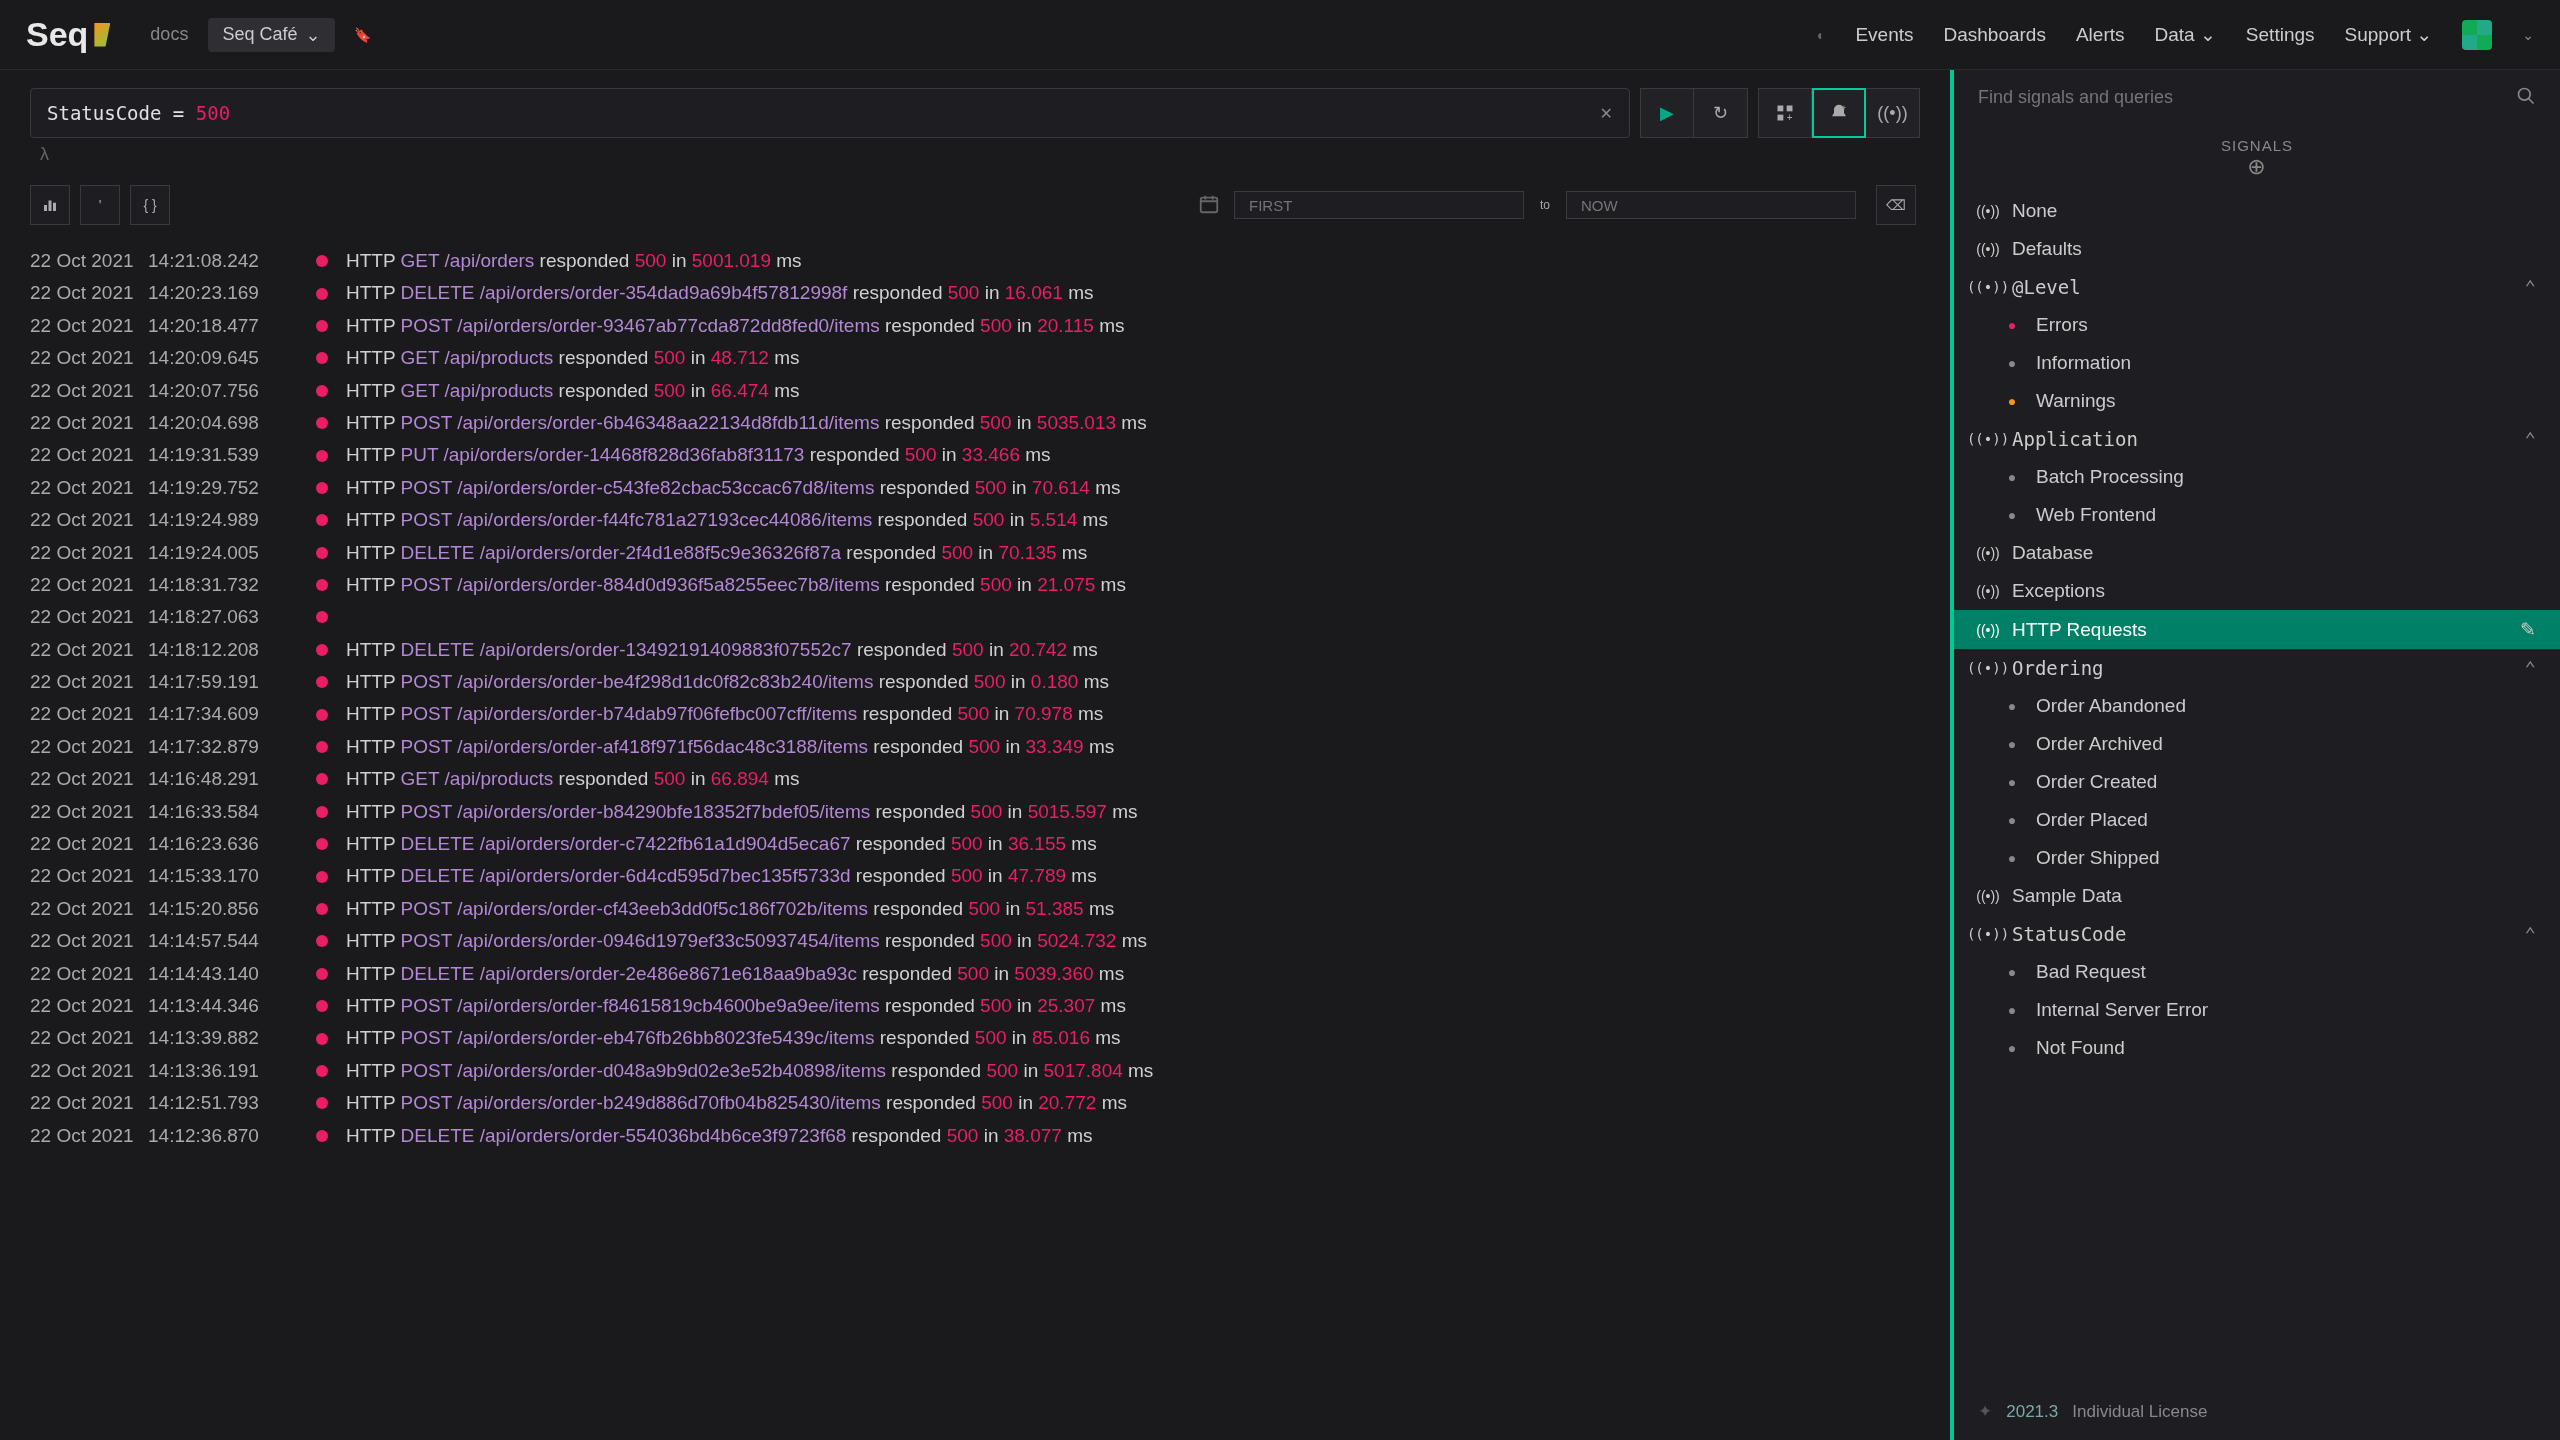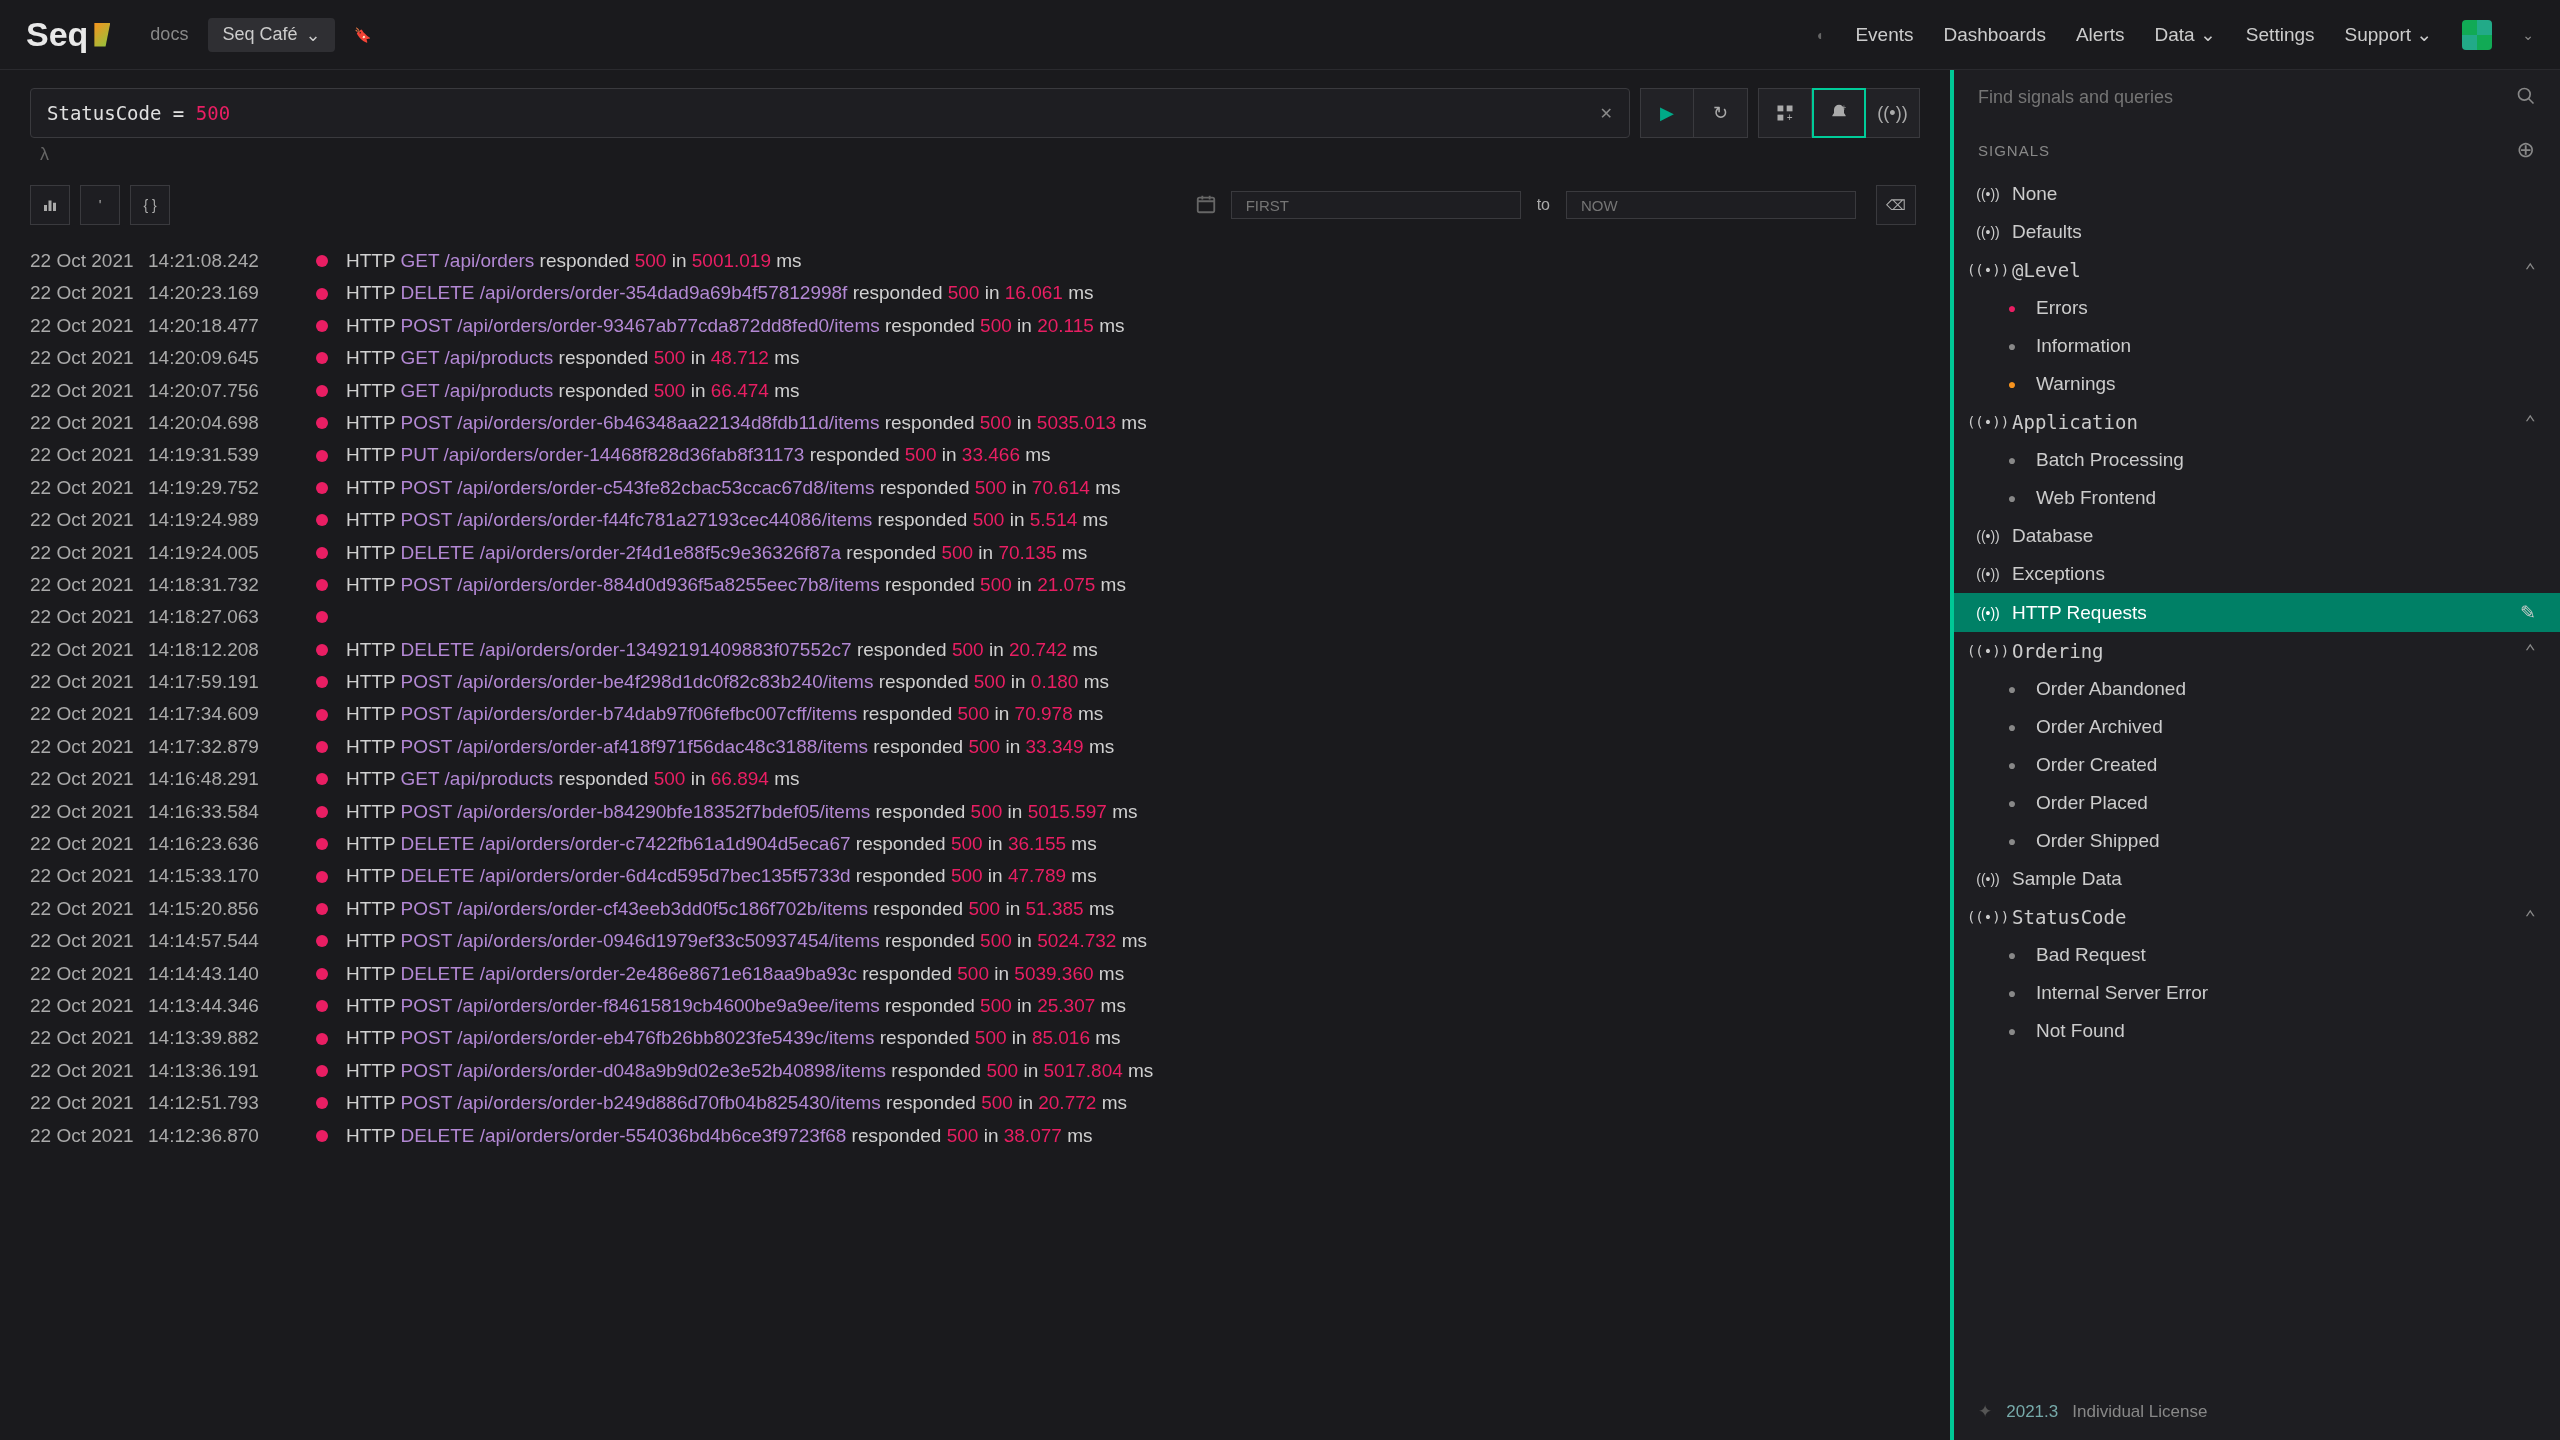--- a/index.html
+++ b/index.html
@@ -85,21 +85,21 @@
   color: #aaa; cursor: pointer;
 }
 .spacer { flex: 1; }
 .date-icon { color: #666; margin-right: 4px; }
 .date-input {
   background: #1e1e22; border: 1px solid #3a3a3e;
   color: #888; padding: 12px 14px; height: 28px;
   font-size: 15px; width: 290px;
   font-family: inherit;
 }
-.to-label { color: #aaa; font-size: 16px; margin: 0 6px; }
+.to-label { color: #aaa; font-size: 12px; margin: 0 6px; }
 
 
 .events { flex: 1; overflow-y: auto; margin-top: 20px; font-size: 19px; line-height: 1.6; }
 .event-row { display: flex; gap: 18px; padding: 1px 0; align-items: baseline; white-space: nowrap; }
 .ts { color: #aaa; width: 100px; }
 .ts-time { color: #aaa; width: 150px; }
 .level-dot { width: 12px; height: 12px; border-radius: 50%; background: #e91e63; flex-shrink: 0; align-self: center; }
 .msg { color: #d0d0d0; }
 .method { color: #b388d4; }
 .path { color: #b388d4; }
@@ -115,21 +115,21 @@
   overflow-y: auto;
   position: relative;
 }
 .side-search { display: flex; align-items: center; padding: 16px 24px; }
 .side-search-input {
   flex: 1; background: transparent; border: none;
   color: #888; font-size: 18px; outline: none;
 }
 .side-header {
   display: flex; align-items: center; justify-content: space-between;
-  padding: 12px 24px; color: #888; font-size: 15px; letter-spacing: 1px;
+  padding: 12px 32px; color: #888; font-size: 15px; letter-spacing: 1px; flex-direction: column;
 }
 .add-btn { color: #888; cursor: pointer; font-size: 22px; }
 .signal-item {
   display: flex; align-items: center; gap: 14px;
   padding: 8px 24px; cursor: pointer; color: #ccc;
   font-size: 19px;
 }
 .signal-item.selected { background: #008066; color: #fff; }
 .signal-icon { width: 20px; display: flex; justify-content: center; font-size: 14px; }
 .signal-item .italic { }

